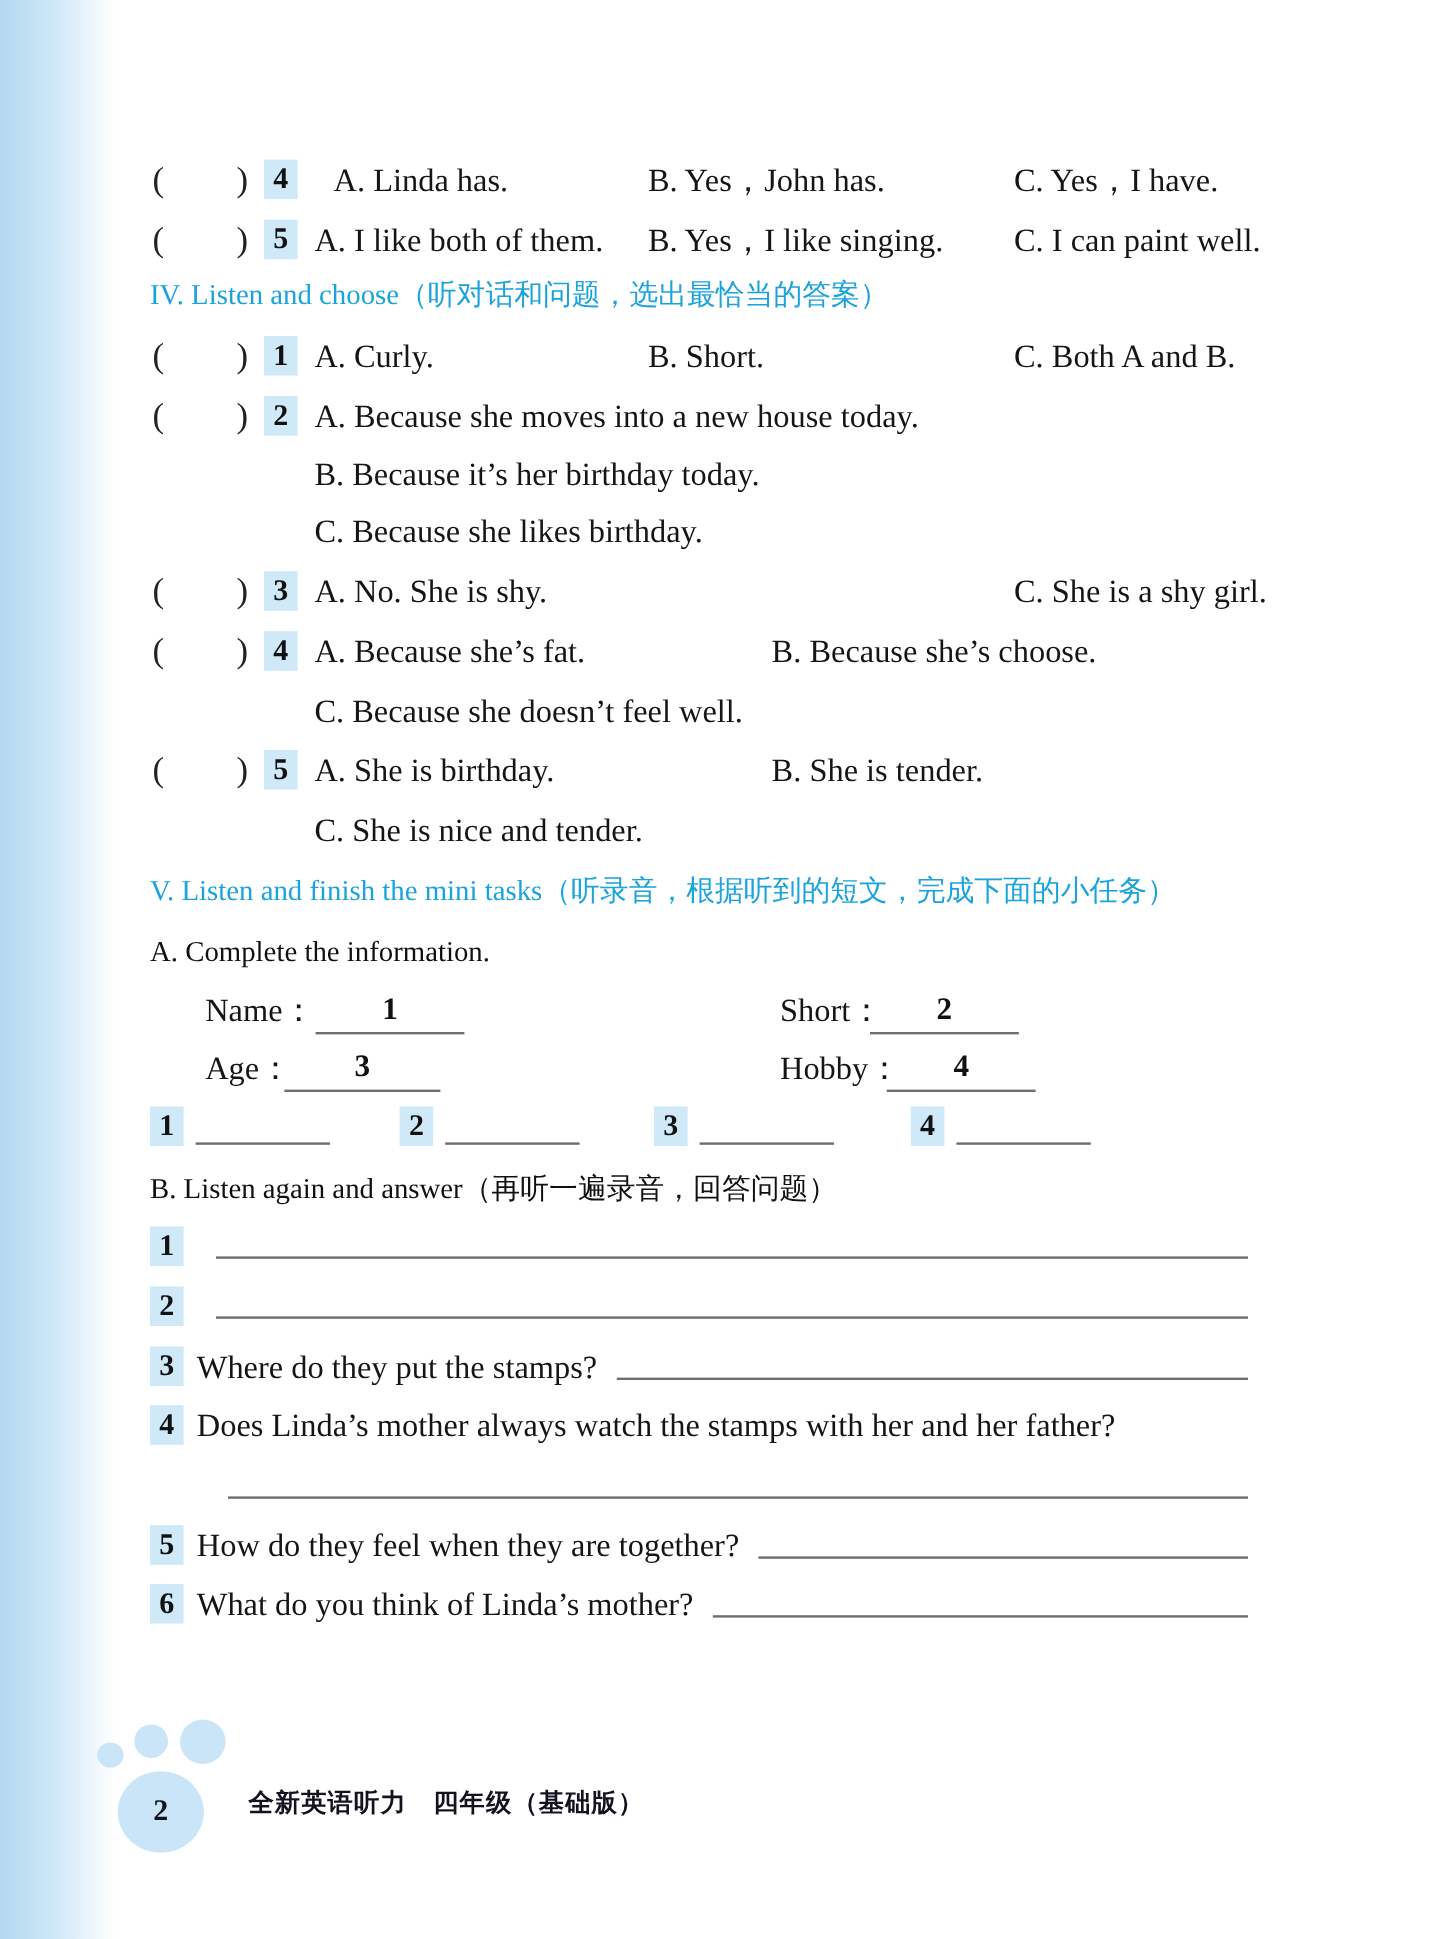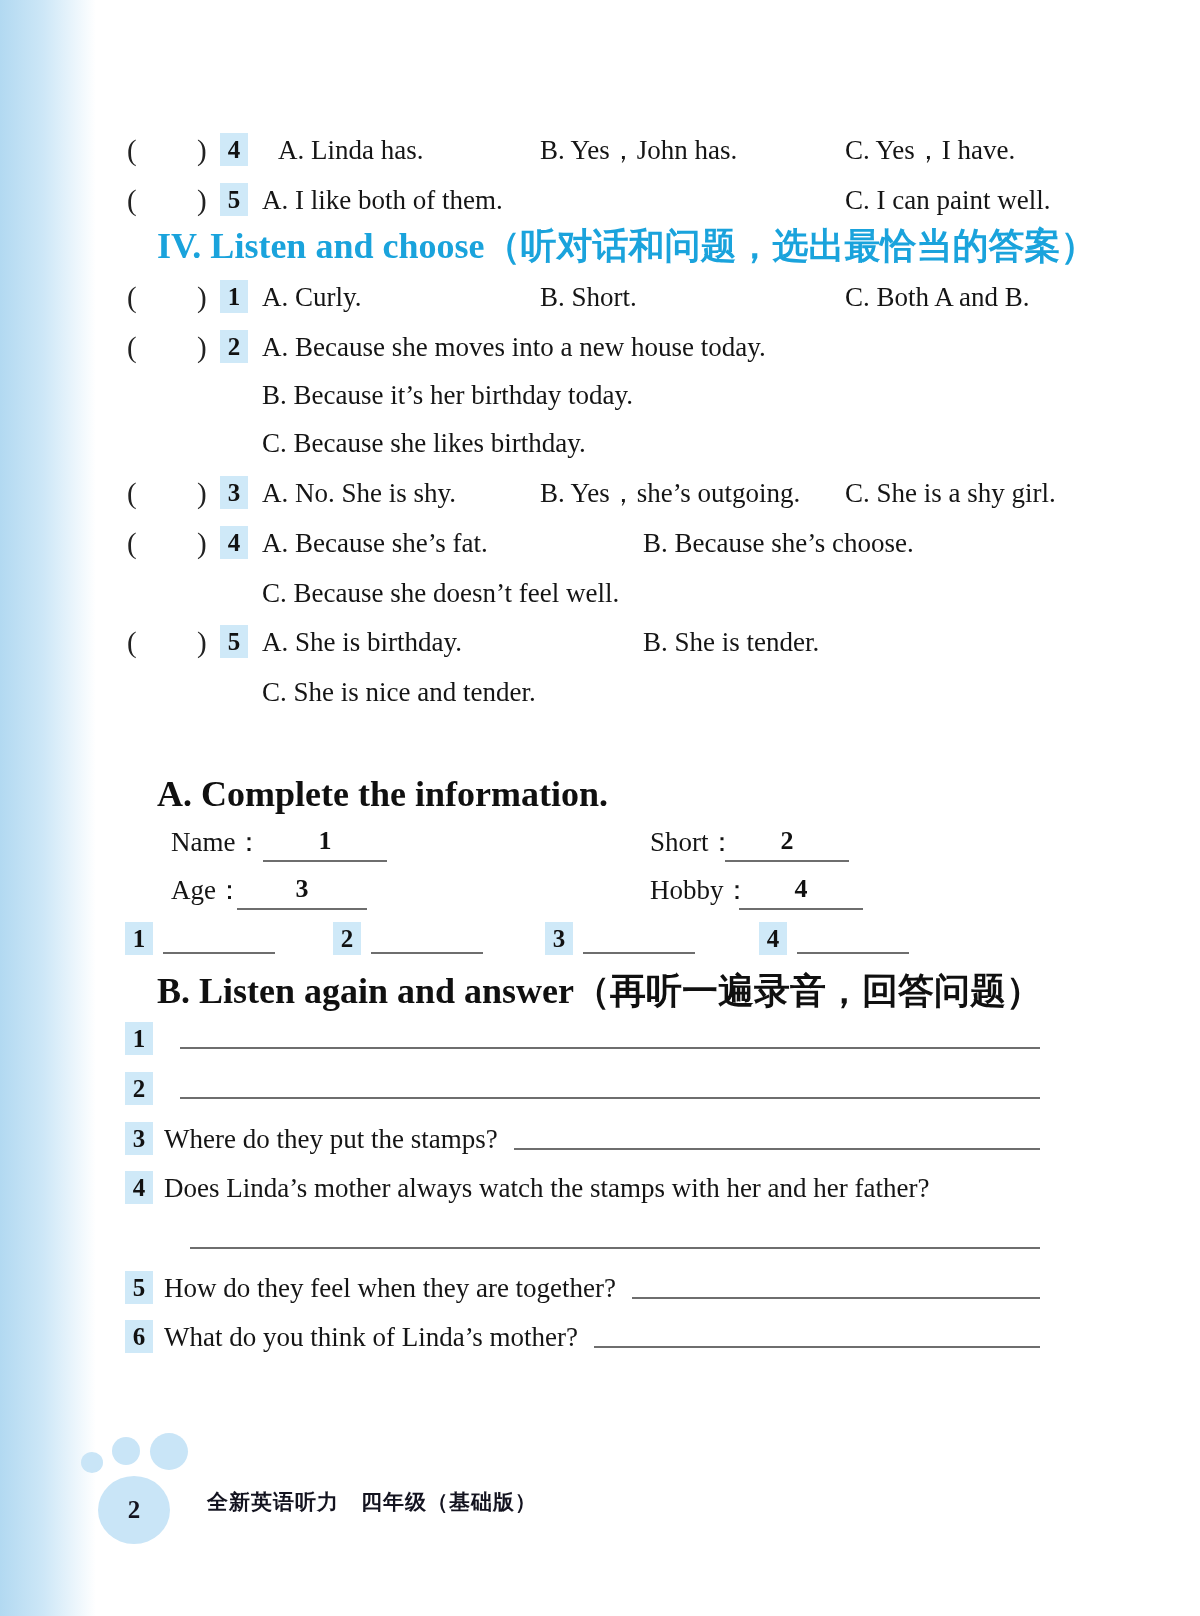--- a/index.html
+++ b/index.html
@@ -19,22 +19,22 @@
     font-size:27px;line-height:34px;white-space:nowrap;
   }
   .row > span{position:absolute;top:0;}
   .par{font-size:29px;color:#222;}
   .numbox{
     left:95px;top:1px;width:28px;height:33px;
     background:#cfe9f8;text-align:center;line-height:33px;
     font-weight:bold;font-size:25px;color:#111;
   }
   .hdr{
-    position:absolute;left:125px;font-size:36px;font-weight:bold;
-    white-space:nowrap;line-height:36px;margin-left:32px;
+    position:absolute;left:125px;font-size:24px;font-weight:normal;
+    white-space:nowrap;line-height:36px;
   }
   .hdr-blue{color:#1aa3dc;}
   .hdr-black{color:#101010;}
   
   .qrow{
     position:absolute;left:125px;width:915px;display:flex;
     font-size:27px;line-height:34px;white-space:nowrap;align-items:flex-end;
   }
   .qnum{
     flex:none;width:28px;height:33px;margin-right:11px;align-self:flex-start;
@@ -87,20 +87,21 @@
     <span class="numbox">4</span>
     <span style="left:153px">A. Linda has.</span>
     <span style="left:415px">B. Yes，John has.</span>
     <span style="left:720px">C. Yes，I have.</span>
   </div>
   <div class="row" style="top:183px">
     <span class="par" style="left:2px">(</span>
     <span class="par" style="left:72px">)</span>
     <span class="numbox">5</span>
     <span style="left:137px">A. I like both of them.</span>
+    <span style="left:415px">B. Yes，I like singing.</span>
     <span style="left:720px">C. I can paint well.</span>
   </div>
 
   <div class="hdr hdr-blue" style="top:228px">IV. Listen and choose（听对话和问题，选出最恰当的答案）</div>
 
   <div class="row" style="top:280px">
     <span class="par" style="left:2px">(</span>
     <span class="par" style="left:72px">)</span>
     <span class="numbox">1</span>
     <span style="left:137px">A. Curly.</span>
@@ -119,21 +120,20 @@
   </div>
   <div class="row" style="top:426px">
     <span style="left:137px">C. Because she likes birthday.</span>
   </div>
 
   <div class="row" style="top:476px">
     <span class="par" style="left:2px">(</span>
     <span class="par" style="left:72px">)</span>
     <span class="numbox">3</span>
     <span style="left:137px">A. No. She is shy.</span>
-    <span style="left:415px">B. Yes，she’s outgoing.</span>
     <span style="left:720px">C. She is a shy girl.</span>
   </div>
 
   <div class="row" style="top:526px">
     <span class="par" style="left:2px">(</span>
     <span class="par" style="left:72px">)</span>
     <span class="numbox">4</span>
     <span style="left:137px">A. Because she’s fat.</span>
     <span style="left:518px">B. Because she’s choose.</span>
   </div>
@@ -145,20 +145,21 @@
     <span class="par" style="left:2px">(</span>
     <span class="par" style="left:72px">)</span>
     <span class="numbox">5</span>
     <span style="left:137px">A. She is birthday.</span>
     <span style="left:518px">B. She is tender.</span>
   </div>
   <div class="row" style="top:675px">
     <span style="left:137px">C. She is nice and tender.</span>
   </div>
 
+  <div class="hdr hdr-blue" style="top:725px">V. Listen and finish the mini tasks（听录音，根据听到的短文，完成下面的小任务）</div>
   <div class="hdr hdr-black" style="top:776px">A. Complete the information.</div>
 
   <div class="frow" style="top:824px">
     <span style="left:46px">Name：</span>
     <span class="fblank" style="left:138px;width:124px">1</span>
     <span style="left:525px">Short：</span>
     <span class="fblank" style="left:600px;width:124px">2</span>
   </div>
   <div class="frow" style="top:872px">
     <span style="left:46px">Age：</span>

